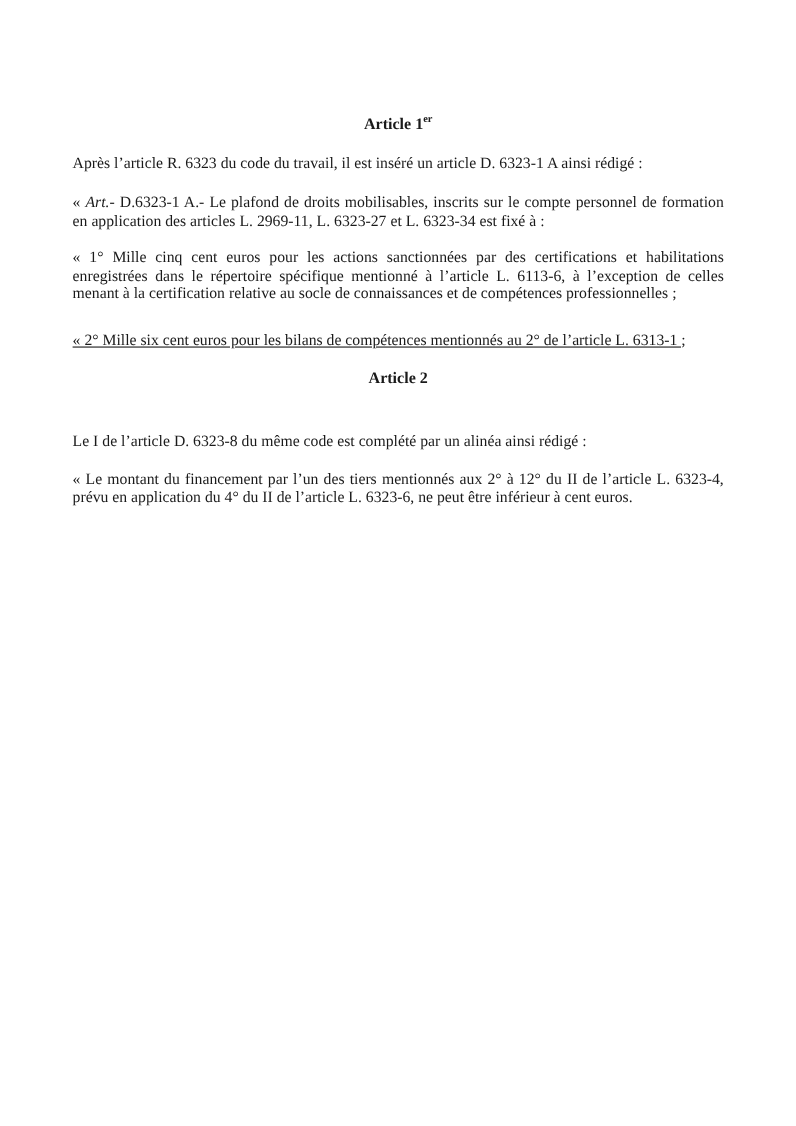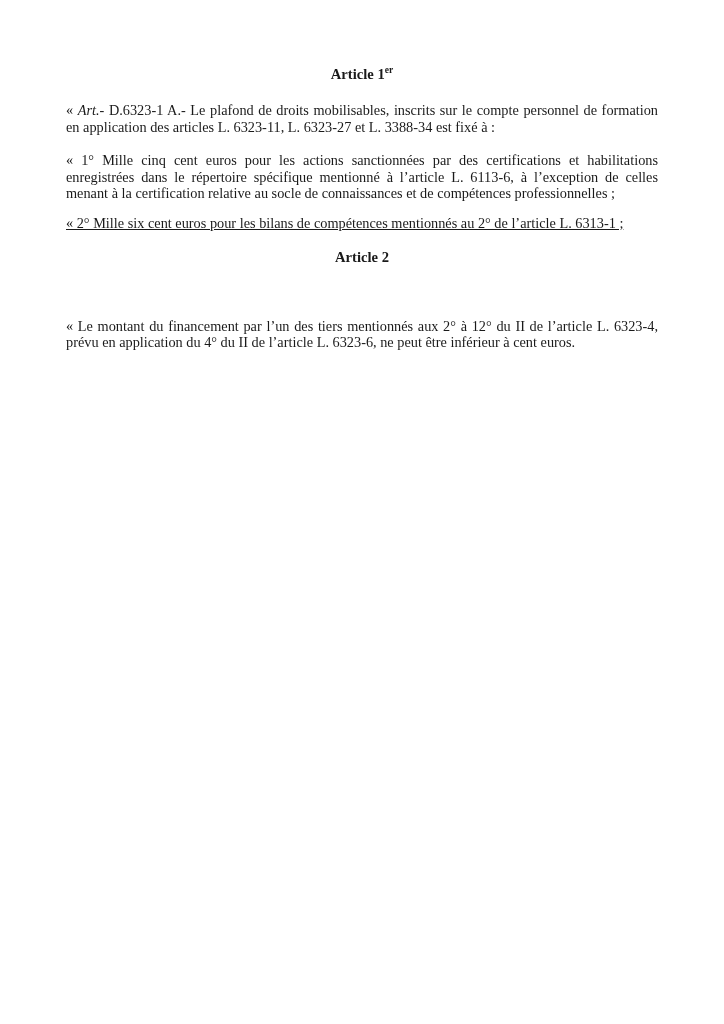--- a/index.html
+++ b/index.html
@@ -6,21 +6,21 @@
     margin: 0;
     padding: 0;
     background: #ffffff;
   }
   .page {
     position: relative;
     width: 724px;
     height: 1024px;
     box-sizing: border-box;
     background: #ffffff;
-    padding: 66px 66px 0 66px;
+    padding: 105px 66px 0 66px;
     font-family: "Liberation Serif", "DejaVu Serif", serif;
     color: #1a1a1a;
     overflow: hidden;
   }
   .article-heading {
     font-size: 14.6px;
     line-height: 16.5px;
     font-weight: bold;
     text-align: center;
     margin: 0 0 19.5px 0;
@@ -33,43 +33,45 @@
   .body-par {
     font-size: 14.3px;
     line-height: 16.5px;
     text-align: justify;
     margin: 0 0 17.5px 0;
   }
   .body-par i { }
   
   .mb-18  { margin-bottom: 18.5px; }
   .mb-17  { margin-bottom: 17px; }
-  .mb-165 { margin-bottom: 13px; }
+  .mb-165 { margin-bottom: 26px; }
   .mb-180 { margin-bottom: 18px; text-decoration: underline; }
   .mb-53  { margin-bottom: 53px; }
-  .h2-gap { margin-bottom: 52px; }
+  .h2-gap { margin-bottom: 40px; }
   .mb-0   { margin-bottom: 0; margin-top: 15px; }
 </style>
 </head>
 <body>
 
 <div class="page">
 
   <section>
     <h1 class="article-heading"><span>Article 1</span><sup>er</sup></h1>
 
+    <p class="body-par mb-18">Après l’article R. 6323 du code du travail, il est inséré un article D. 6323-1 A ainsi rédigé :</p>
 
-    <p class="body-par mb-17"><span>« </span><i>Art.</i><span>- D.6323-1 A.- Le plafond de droits mobilisables, inscrits sur le compte personnel de formation en application des articles L. 6323-11, L. 6323-27 et L. 3388-34 est fixé à :</span></p>
+    <p class="body-par mb-17"><span>« </span><i>Art.</i><span>- D.6323-1 A.- Le plafond de droits mobilisables, inscrits sur le compte personnel de formation en application des articles L. 2969-11, L. 6323-27 et L. 6323-34 est fixé à :</span></p>
 
     <p class="body-par mb-165">« 1° Mille cinq cent euros pour les actions sanctionnées par des certifications et habilitations enregistrées dans le répertoire spécifique mentionné à l’article L. 6113-6, à l’exception de celles menant à la certification relative au socle de connaissances et de compétences professionnelles ;</p>
 
     <p class="body-par mb-180">« 2° Mille six cent euros pour les bilans de compétences mentionnés au 2° de l’article L. 6313-1 ;</p>
 
   </section>
 
   <section>
     <h1 class="article-heading h2-gap"><span>Article 2</span></h1>
 
+    <p class="body-par mb-18">Le I de l’article D. 6323-8 du même code est complété par un alinéa ainsi rédigé :</p>
 
     <p class="body-par mb-0">« Le montant du financement par l’un des tiers mentionnés aux 2° à 12° du II de l’article L. 6323-4, prévu en application du 4° du II de l’article L. 6323-6, ne peut être inférieur à cent euros.</p>
   </section>
 
 </div>
 
 </body></html>

